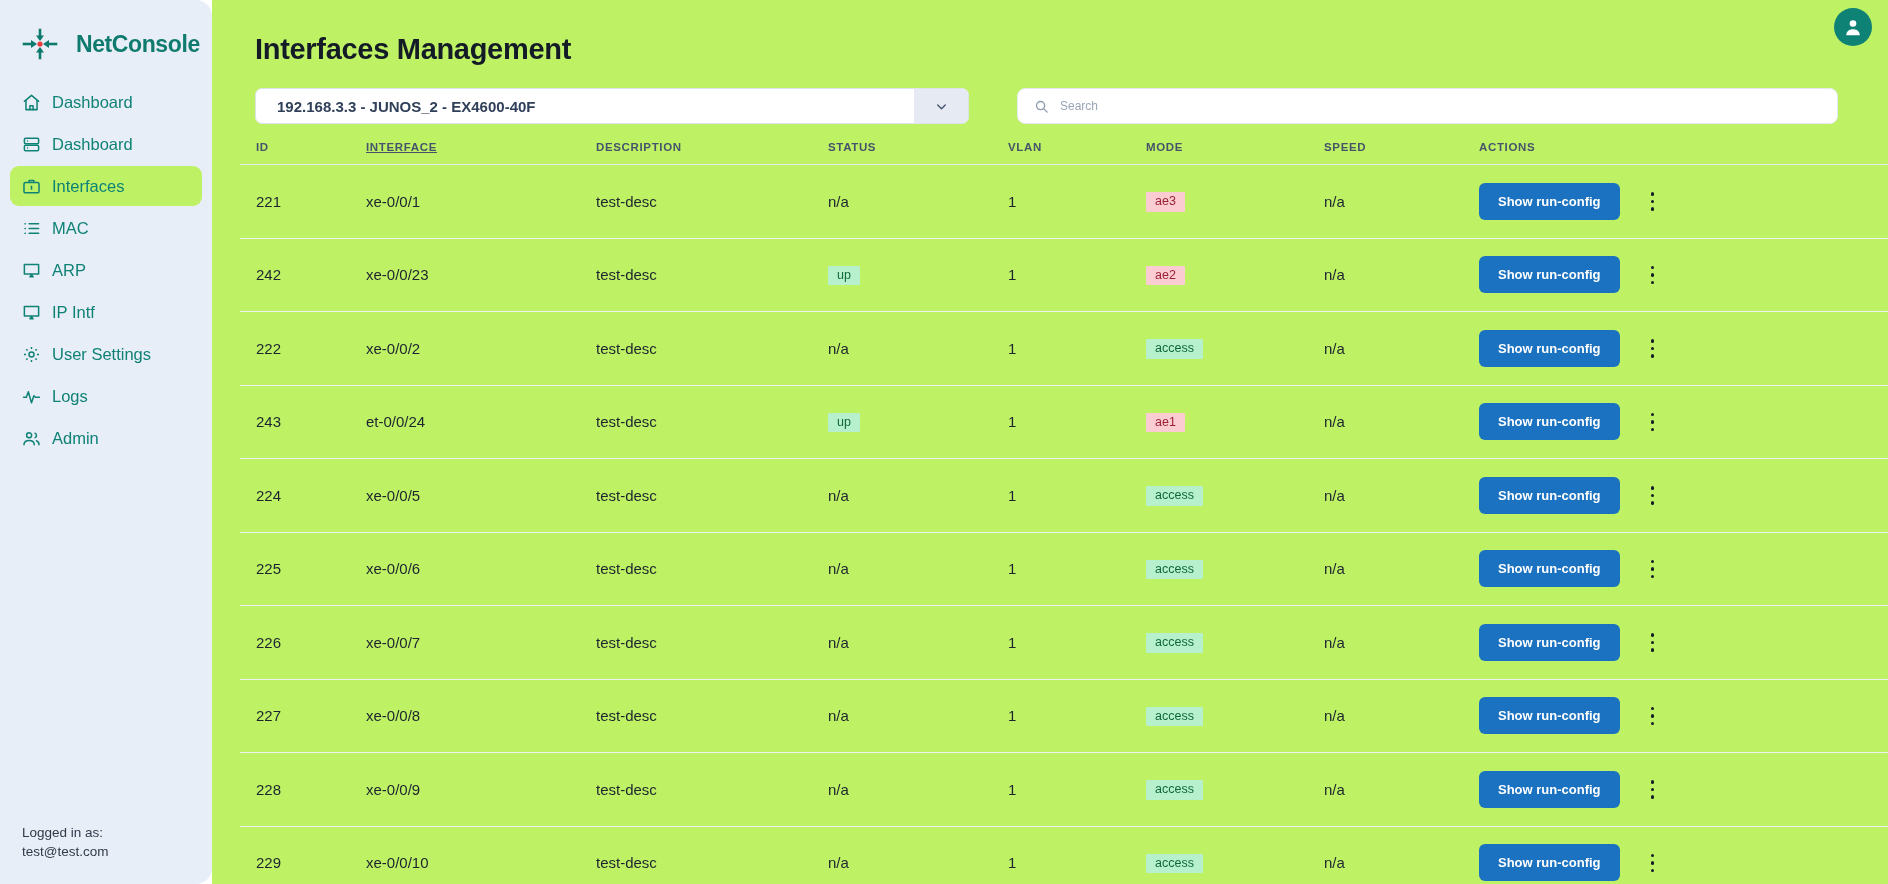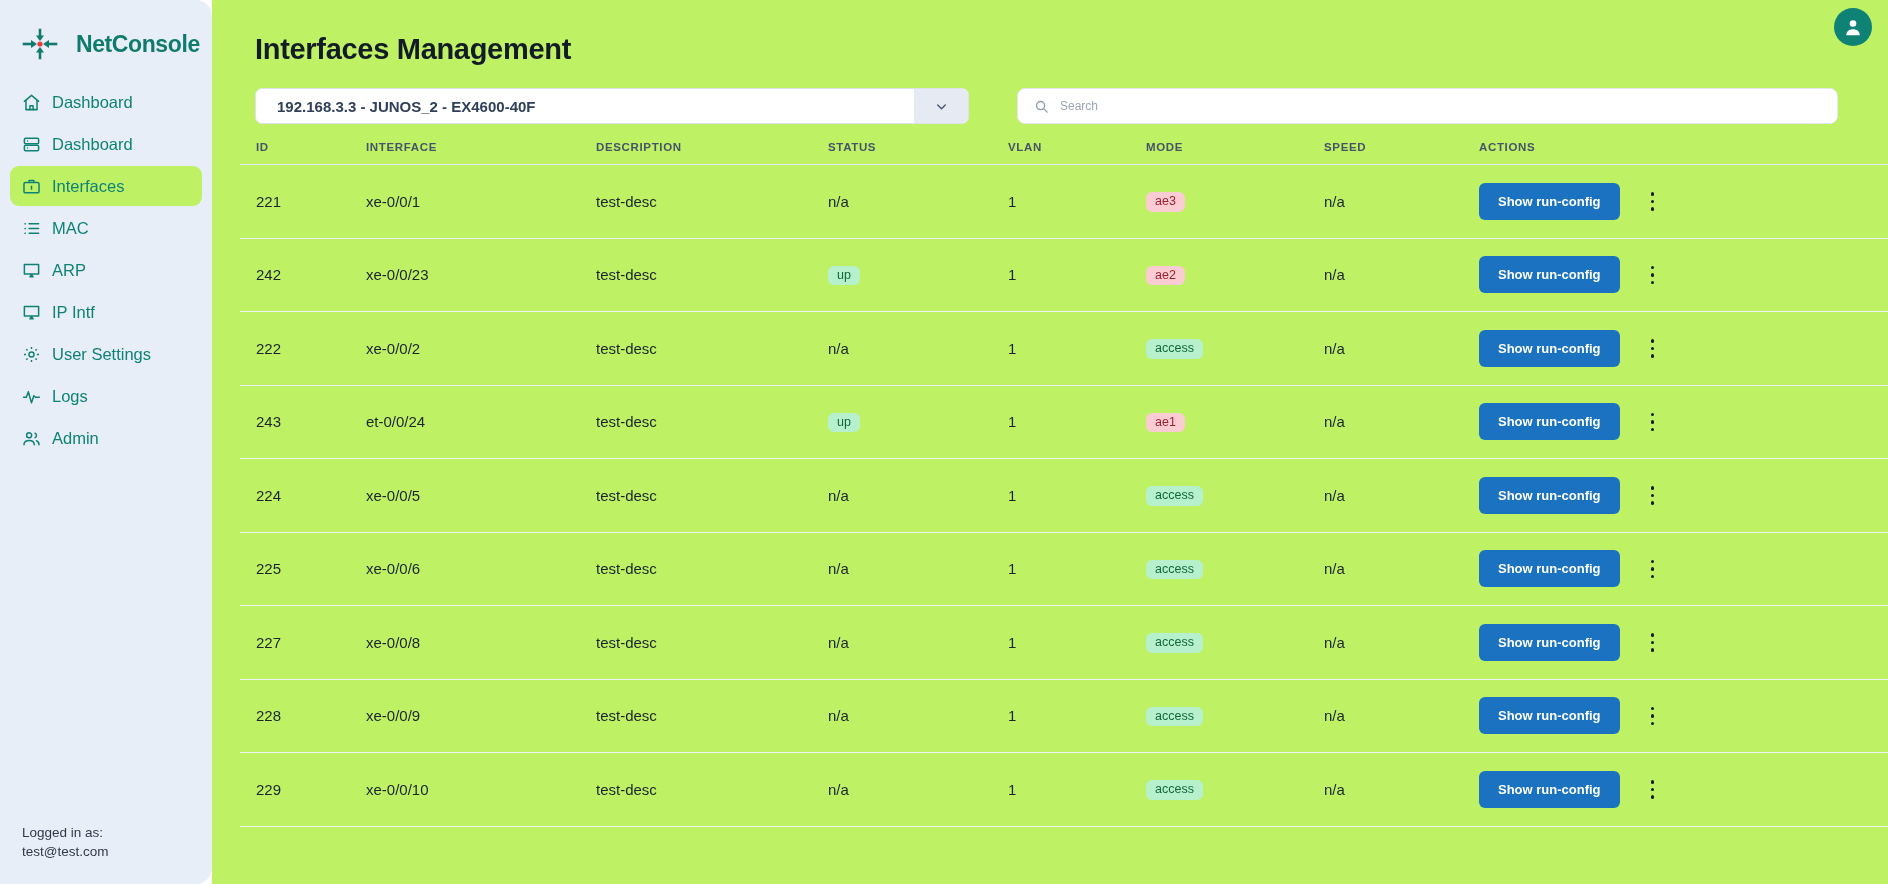--- a/index.html
+++ b/index.html
@@ -83,36 +83,36 @@
 
   
   .table-wrap { margin-top: 17px; width: 1648px; }
   table { width: 1648px; border-collapse: collapse; table-layout: fixed; }
   thead th {
     text-align: left; font-size: 11.5px; font-weight: bold;
     letter-spacing: 0.65px; color: #46536b;
     padding: 0 0 11px 0; border-bottom: 1px solid #e4eaf3;
   }
   th.c-id      { width: 126px; padding-left: 16px; }
-  th.c-intf    { width: 230px; }
+  th.c-intf    { width: 230px; text-decoration: underline; }
   th.c-desc    { width: 232px; }
   th.c-status  { width: 180px; }
   th.c-vlan    { width: 138px; }
   th.c-mode    { width: 178px; }
   th.c-speed   { width: 155px; }
   th.c-actions { width: 409px; }
 
   tbody tr { border-bottom: 1px solid #eef2f7; margin-top: 20px; }
   tbody td {
     height: 73.5px; font-size: 15px; color: #1d2430;
     vertical-align: middle; padding: 0;
   }
   td.c-id { padding-left: 16px; }
   .badge {
-    display: inline-block; padding: 3px 9px 4px; border-radius: 6px;
+    display: inline-block; padding: 3px 9px 4px; border-radius: 1px;
     font-size: 12.5px; line-height: 1;
   }
   .badge.green { background: #b6f0cd; color: #11693a; }
   .badge.red   { background: #fbccd2; color: #9c2033; }
   .actions-cell { display: flex; align-items: center; gap: 22px; }
   .run-config-btn {
     background: #1b72c0; color: #fff; border: none; border-radius: 6px;
     height: 37px; padding: 0 19px; font-size: 13px; font-weight: bold;
     font-family: "Liberation Sans", sans-serif; cursor: pointer;
     white-space: nowrap;
@@ -422,20 +422,39 @@
                   <button class="run-config-btn">Show run-config</button>
                   <div class="kebab">
                     <i></i>
                     <i></i>
                     <i></i>
                   </div>
                 </div>
               </td>
             </tr>
             <tr>
+              <td class="c-id">226</td>
+              <td class="c-intf">xe-0/0/7</td>
+              <td class="c-desc">test-desc</td>
+              <td class="c-status"><span>n/a</span></td>
+              <td class="c-vlan">1</td>
+              <td class="c-mode"><span class="badge green">access</span></td>
+              <td class="c-speed">n/a</td>
+              <td class="c-actions">
+                <div class="actions-cell">
+                  <button class="run-config-btn">Show run-config</button>
+                  <div class="kebab">
+                    <i></i>
+                    <i></i>
+                    <i></i>
+                  </div>
+                </div>
+              </td>
+            </tr>
+            <tr>
               <td class="c-id">227</td>
               <td class="c-intf">xe-0/0/8</td>
               <td class="c-desc">test-desc</td>
               <td class="c-status"><span>n/a</span></td>
               <td class="c-vlan">1</td>
               <td class="c-mode"><span class="badge green">access</span></td>
               <td class="c-speed">n/a</td>
               <td class="c-actions">
                 <div class="actions-cell">
                   <button class="run-config-btn">Show run-config</button>

